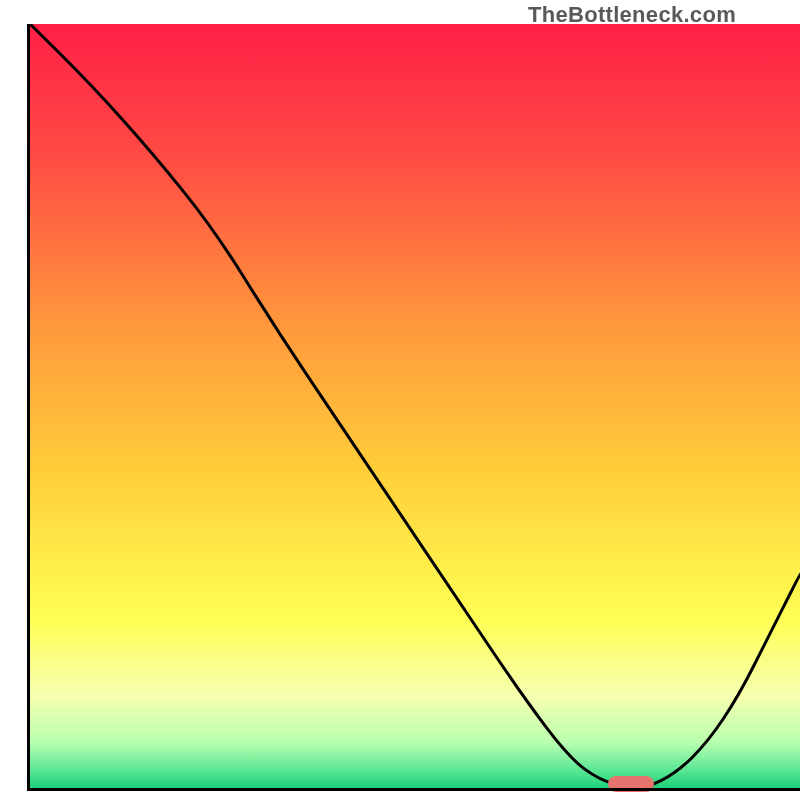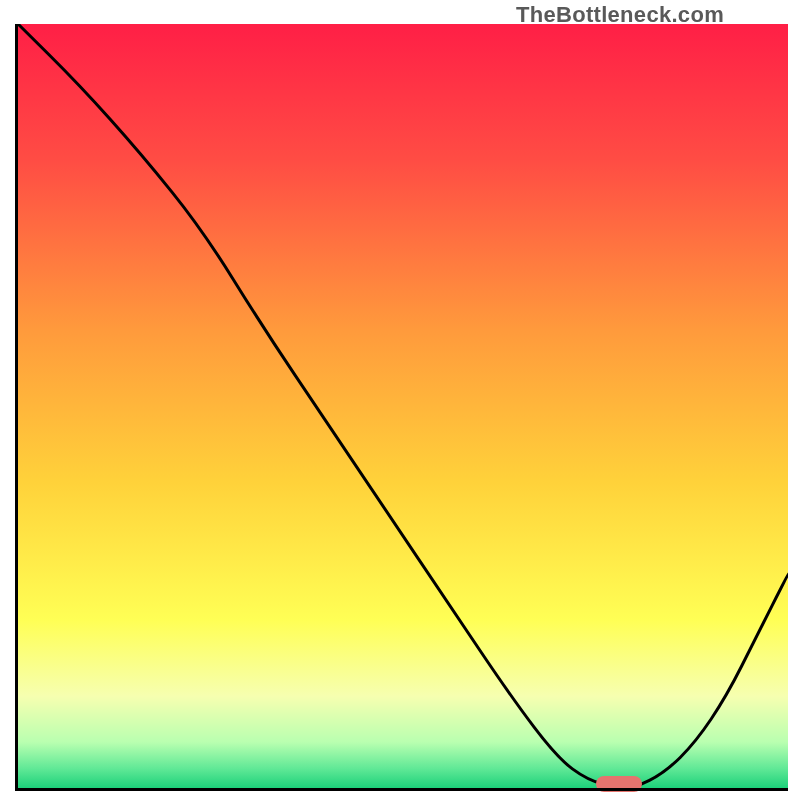--- a/index.html
+++ b/index.html
@@ -8,20 +8,21 @@
     width: 800px;
     height: 800px;
     overflow: hidden;
     background: #ffffff;
     font-family: Arial, Helvetica, sans-serif;
   }
   .wrap {
     position: relative;
     width: 732px;
     height: 800px;
+    margin-left: 12px;
   }
   .watermark {
     position: absolute;
     top: 2px;
     right: 8px;
     font-size: 22px;
     font-weight: 600;
     color: #595959;
     letter-spacing: 0.3px;
   }

